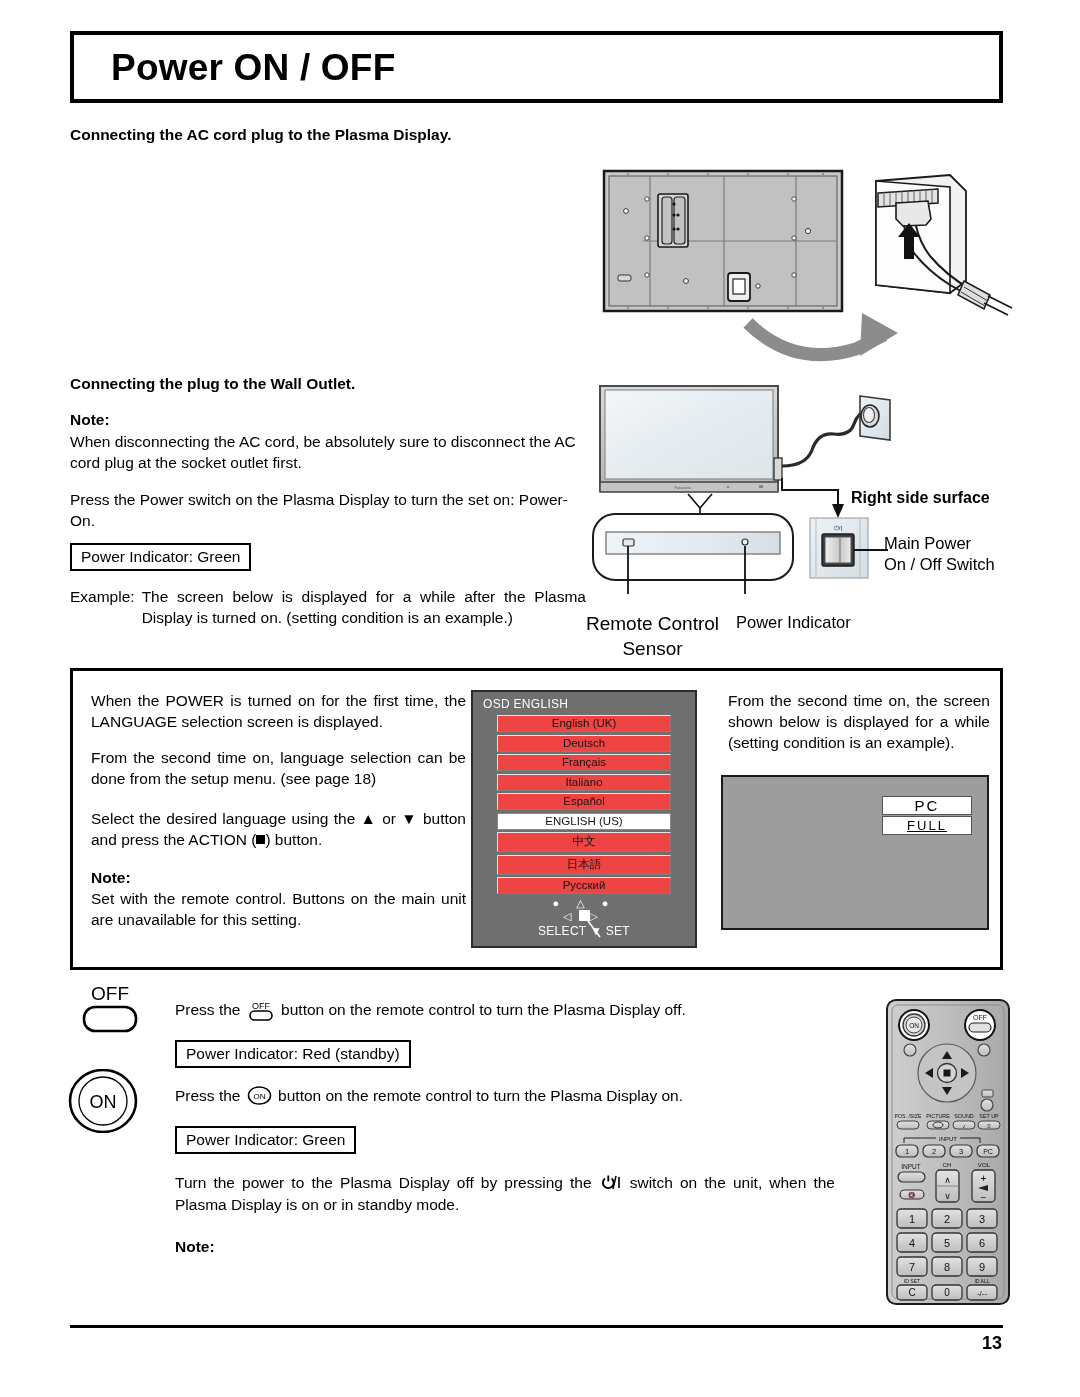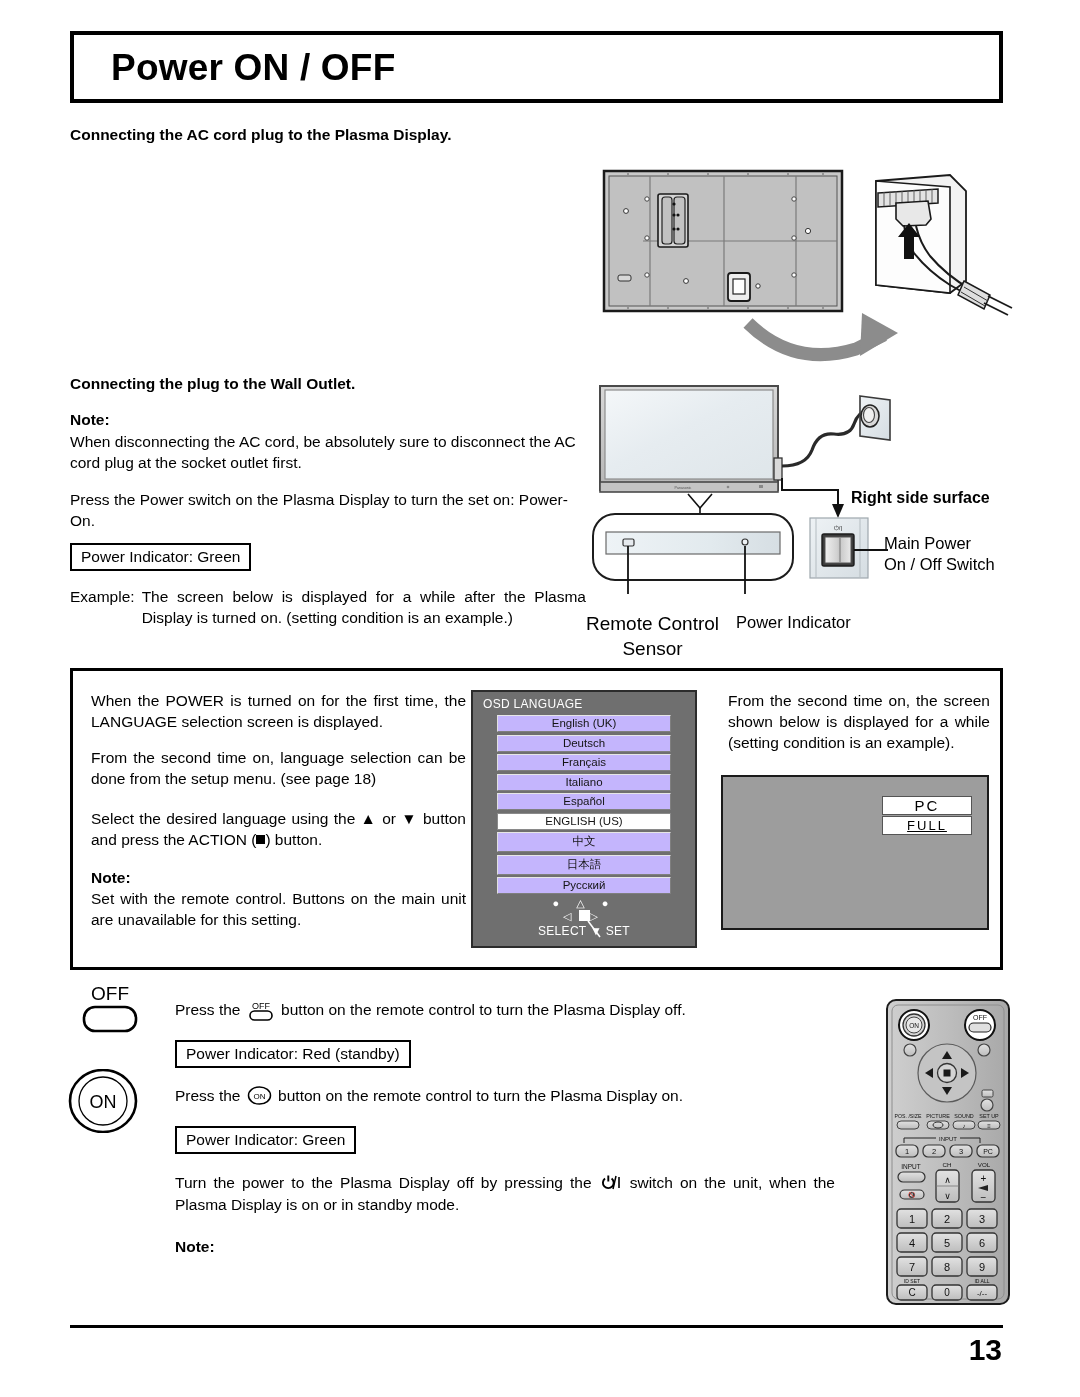--- a/index.html
+++ b/index.html
@@ -93,21 +93,21 @@
     width: 226px; height: 258px;
     background: #6f6f6f;
     border: 2px solid #2c2c2c;
   }
   .osd-title {
     color: #ffffff; font-size: 12px;
     padding: 5px 0 4px 10px; letter-spacing: .3px;
   }
   .osd-list { padding: 0 24px; }
   .osd-item {
-    background: #c4b5fd;
+    background: #ef4444;
     border: 1px solid #7f7f7f;
     border-top-color: #e6e6e6;
     border-left-color: #e0e0e0;
     color: #141414;
     font-size: 11.5px;
     text-align: center;
     padding: 1px 0 2px 0;
     margin-bottom: 2.5px;
   }
   .osd-item.sel { background: #ffffff; border-color: #8a8a8a; }
@@ -154,21 +154,21 @@
 
   
   .remote { position: absolute; left: 884px; top: 997px; width: 128px; height: 310px; }
 
   
   .footer-rule {
     position: absolute; left: 70px; top: 1325px; width: 933px; height: 3px; background: #000;
   }
   .pageno {
     position: absolute; left: 940px; top: 1333px; width: 62px;
-    text-align: right; font-size: 30px; font-weight: bold;
+    text-align: right; font-size: 18px; font-weight: bold;
   }
 </style>
 </head>
 <body>
 
 <div class="page">
 
   <div class="title-box">
     <div class="title-text">Power ON / OFF</div>
   </div>
@@ -368,21 +368,21 @@
       <p class="noteh">Note:</p>
       <p class="noteb">Set with the remote control. Buttons on the main unit are unavailable for this setting.</p>
     </div>
 
     <div class="mb-right">
       <p>From the second time on, the screen shown below is displayed for a while (setting condition is an example).</p>
     </div>
   </div>
 
   <div class="osd">
-    <div class="osd-title">OSD LANGUAGE</div>
+    <div class="osd-title">OSD ENGLISH</div>
     <div class="osd-list">
       <div class="osd-item">English (UK)</div>
       <div class="osd-item">Deutsch</div>
       <div class="osd-item">Français</div>
       <div class="osd-item">Italiano</div>
       <div class="osd-item">Español</div>
       <div class="osd-item sel">ENGLISH (US)</div>
       <div class="osd-item">中文</div>
       <div class="osd-item">日本語</div>
       <div class="osd-item">Русский</div>

